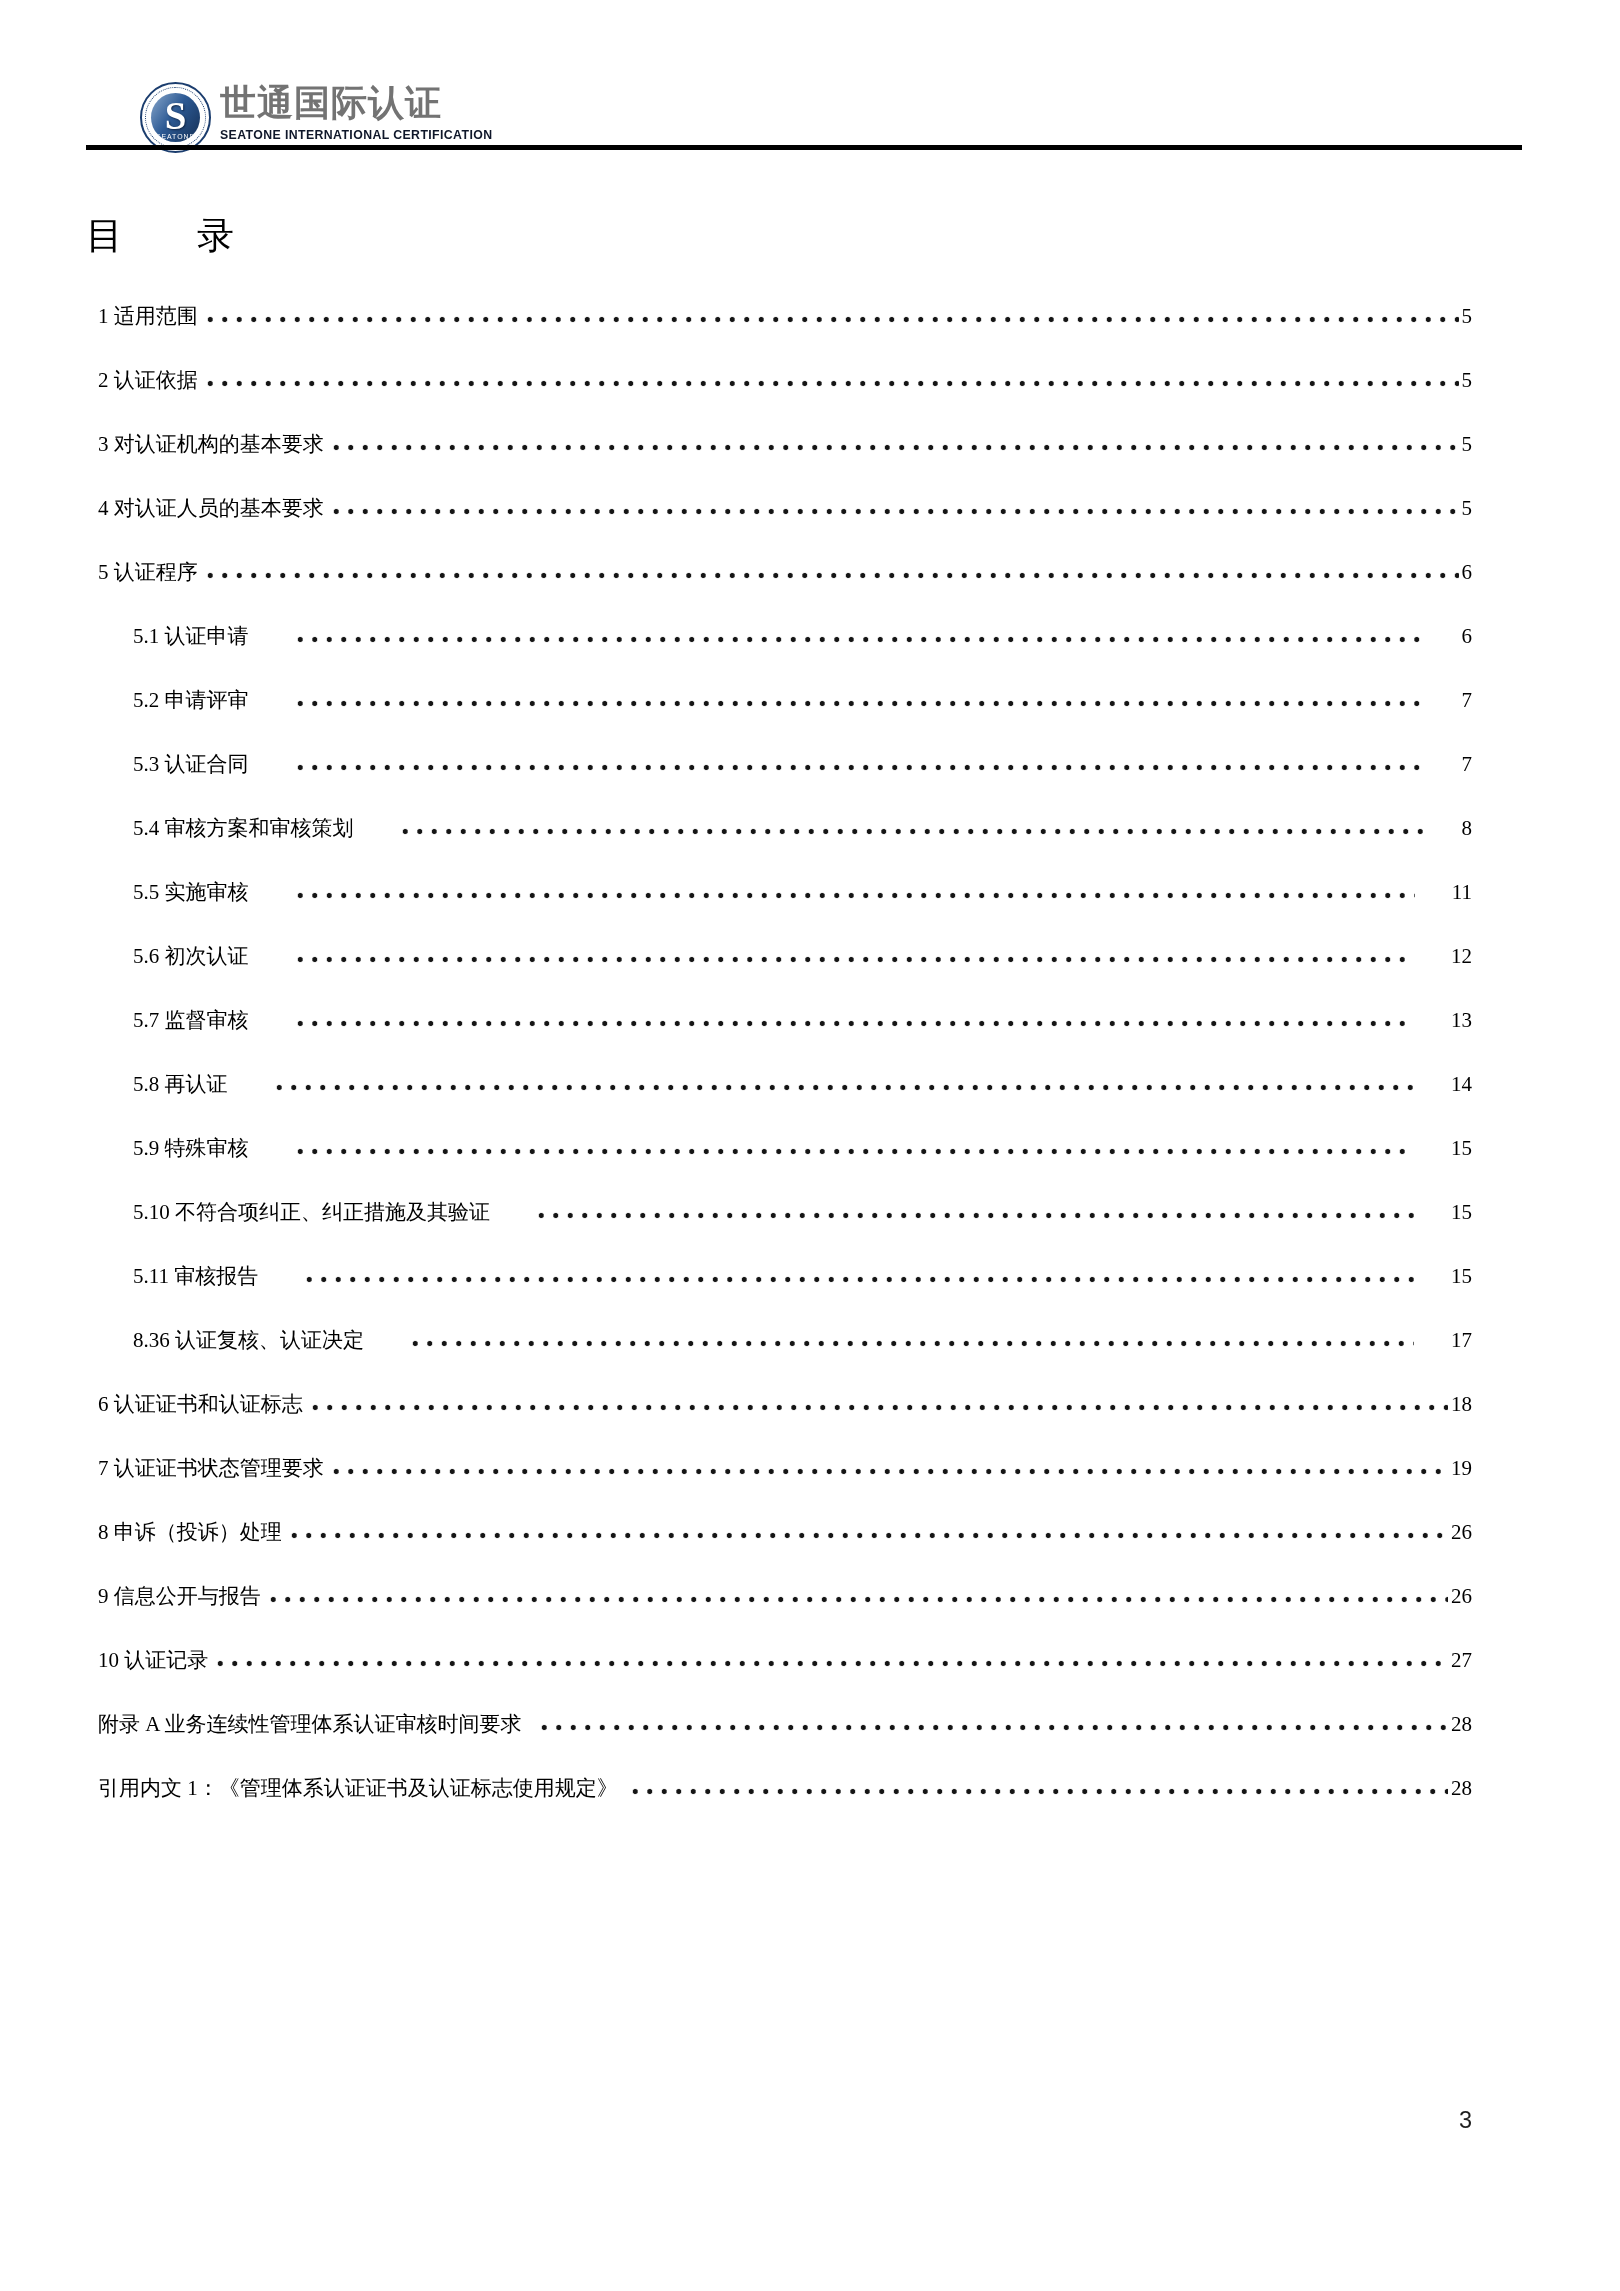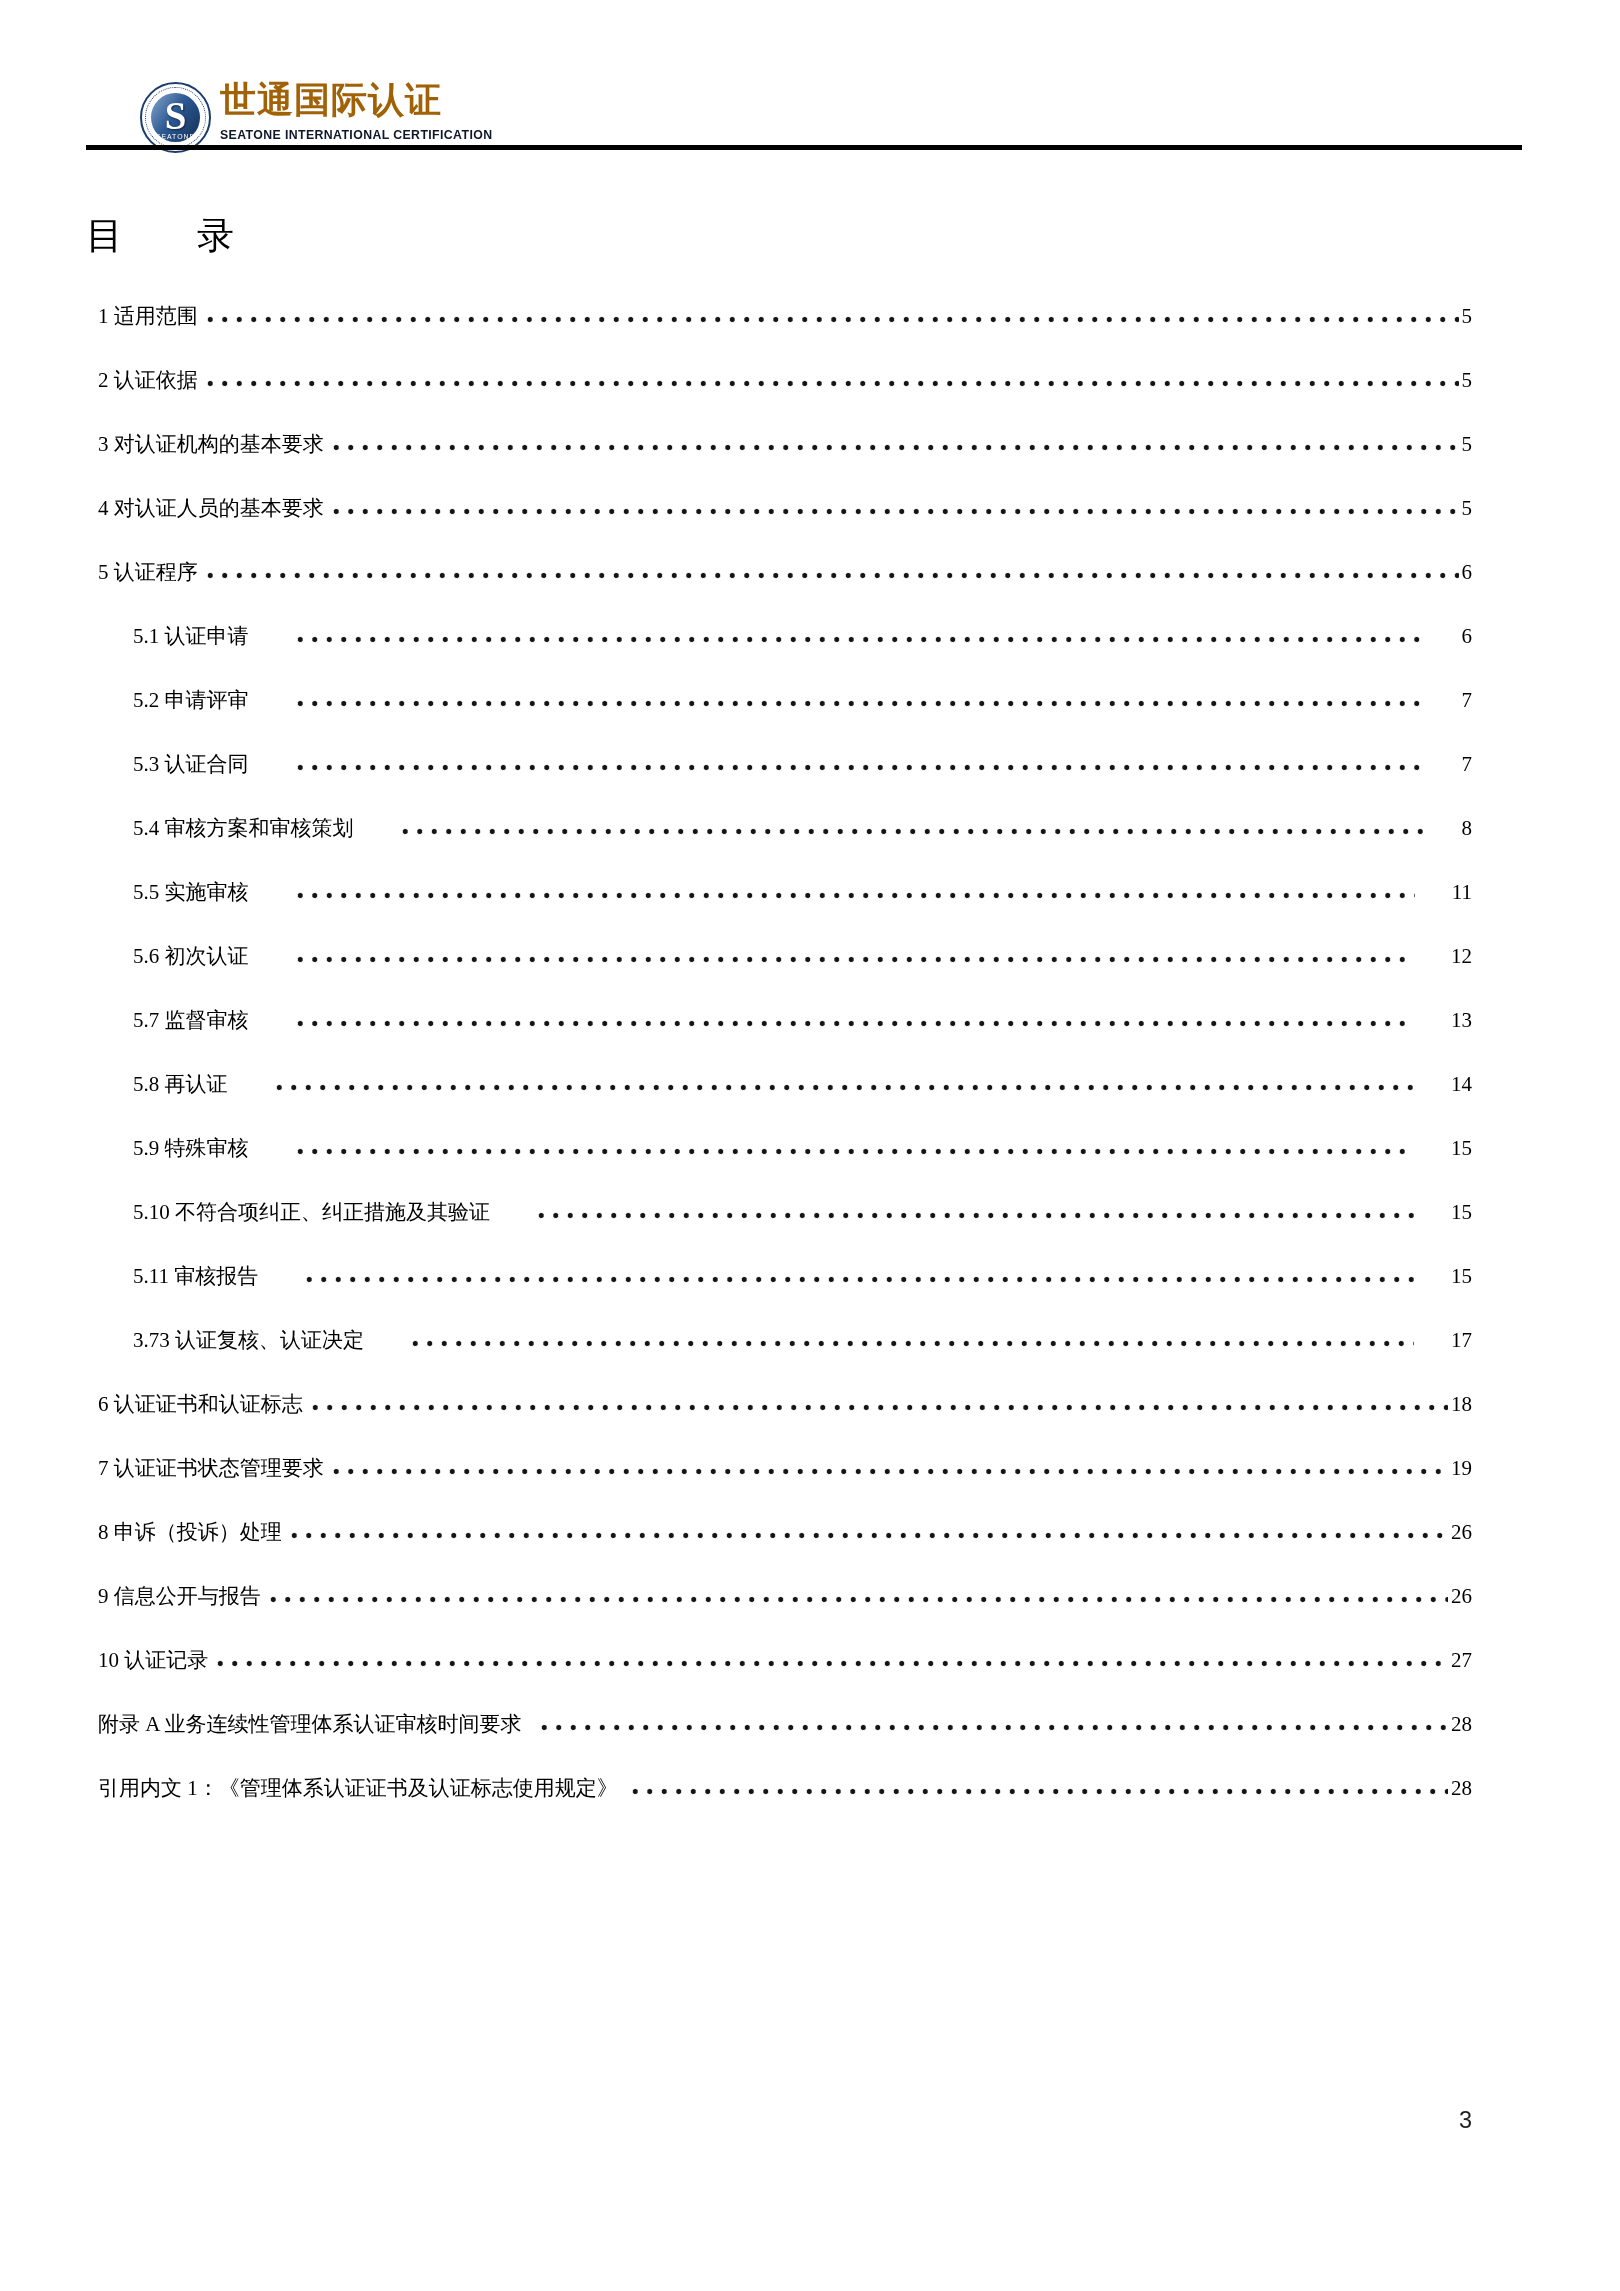--- a/index.html
+++ b/index.html
@@ -44,24 +44,24 @@
   }
   .emblem-word {
     position: absolute; bottom: 2px; left: 0; right: 0;
     text-align: center;
     font-size: 6.9px; color: #fff;
     font-family: "Liberation Sans", sans-serif;
     letter-spacing: 1px;
   }
   .logo-text { position: absolute; left: 220px; top: 82px; }
   .logo-cn {
-    font-family: Liberation Mono, monospace;
+    font-family: Liberation Sans, sans-serif;
     font-weight: bold;
     font-size: 36px; line-height: 1.15;
-    color: #a16207;
+    color: #737373;
     letter-spacing: 1px;
     white-space: nowrap;
   }
   .logo-en {
     font-family: "Liberation Sans", sans-serif;
     font-weight: bold;
     font-size: 12.3px;
     color: #0f172a;
     letter-spacing: 0.4px;
     margin-top: 4.9px;
@@ -210,21 +210,21 @@
     <span class="toc-label">5.10 不符合项纠正、纠正措施及其验证 </span>
     <span class="toc-dots"></span>
     <span class="toc-page">15</span>
   </div>
     <div class="toc-row indent">
     <span class="toc-label">5.11 审核报告 </span>
     <span class="toc-dots"></span>
     <span class="toc-page">15</span>
   </div>
     <div class="toc-row indent">
-    <span class="toc-label">3.73 认证复核、认证决定 </span>
+    <span class="toc-label">8.36 认证复核、认证决定 </span>
     <span class="toc-dots"></span>
     <span class="toc-page">17</span>
   </div>
     <div class="toc-row">
     <span class="toc-label">6 认证证书和认证标志</span>
     <span class="toc-dots"></span>
     <span class="toc-page">18</span>
   </div>
     <div class="toc-row">
     <span class="toc-label">7 认证证书状态管理要求</span>

